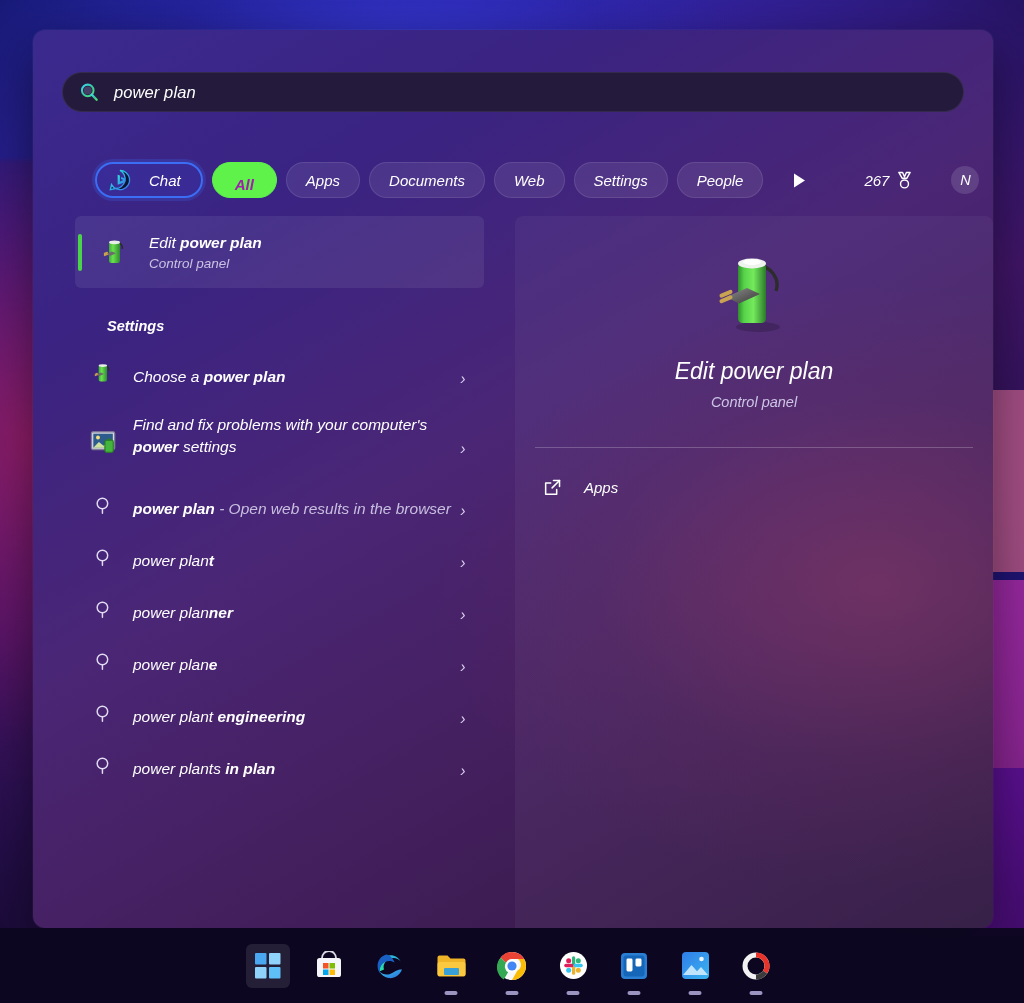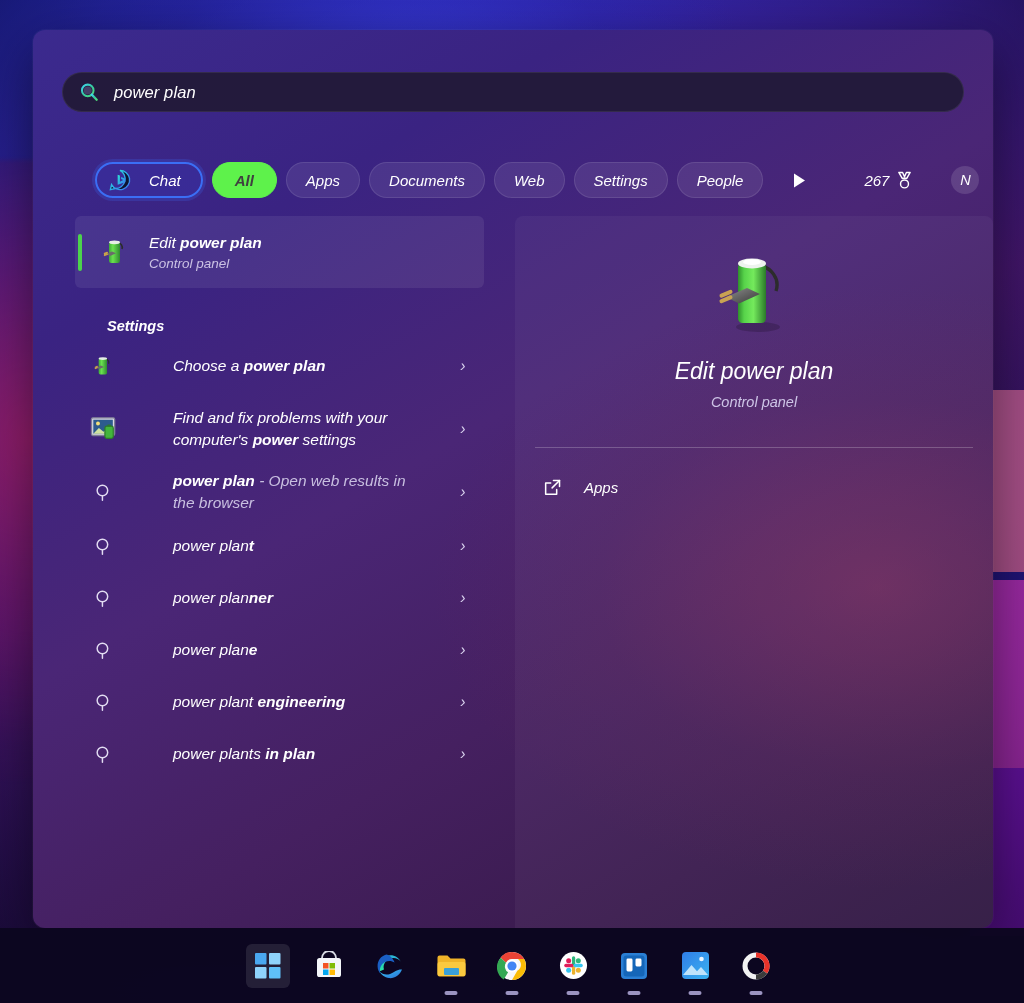--- a/index.html
+++ b/index.html
@@ -92,22 +92,22 @@
     border: 1px solid rgba(255,255,255,0.10);
     white-space: nowrap;
   }
   .pill.chat {
     gap: 18px; padding-left: 12px; padding-right: 20px;
     background: rgba(58,52,170,0.45);
     border: 2px solid #3b6ef5;
     box-shadow: 0 0 0 3px rgba(59,110,245,0.22);
   }
   .pill.active {
-    background: #5ef24b; color: #404040; font-weight: 600;
-    border: 1px solid #5ef24b; padding: 12px 22px;
+    background: #5ef24b; color: #a21caf; font-weight: 600;
+    border: 1px solid #5ef24b; padding: 4px 22px; align-items: flex-end;
   }
   .tab-extra {
     display: flex; align-items: center; gap: 16px;
     margin-left: 10px;
   }
   .play-btn {
     width: 34px; height: 34px; display:flex;
     align-items:center; justify-content:center;
   }
   .rewards {
@@ -154,24 +154,23 @@
     background: #4cd34c;
   }
   .bm-icon { width: 34px; height: 34px; flex: none; margin-right: 16px; }
   .bm-text .t1 { font-size: 15.5px; color: #ffffff; line-height: 20px; }
   .bm-text .t2 { font-size: 13.5px; color: #cbc2e4; margin-top: 3px; }
 
   
   .res-row {
     position: relative;
     width: 409px;
-    display: flex; align-items: center;
+    display: flex; align-items: flex-end;
     padding: 0 10px 0 14px;
     border-radius: 5px;
-    gap: 40px;
   }
   .res-icon {
     width: 30px; height: 30px; flex: none;
     margin-right: 14px;
     display: flex; align-items: center; justify-content: center;
   }
   .res-label {
     flex: 1 1 auto;
     font-size: 15.5px; color: #ffffff; line-height: 22px;
   }

